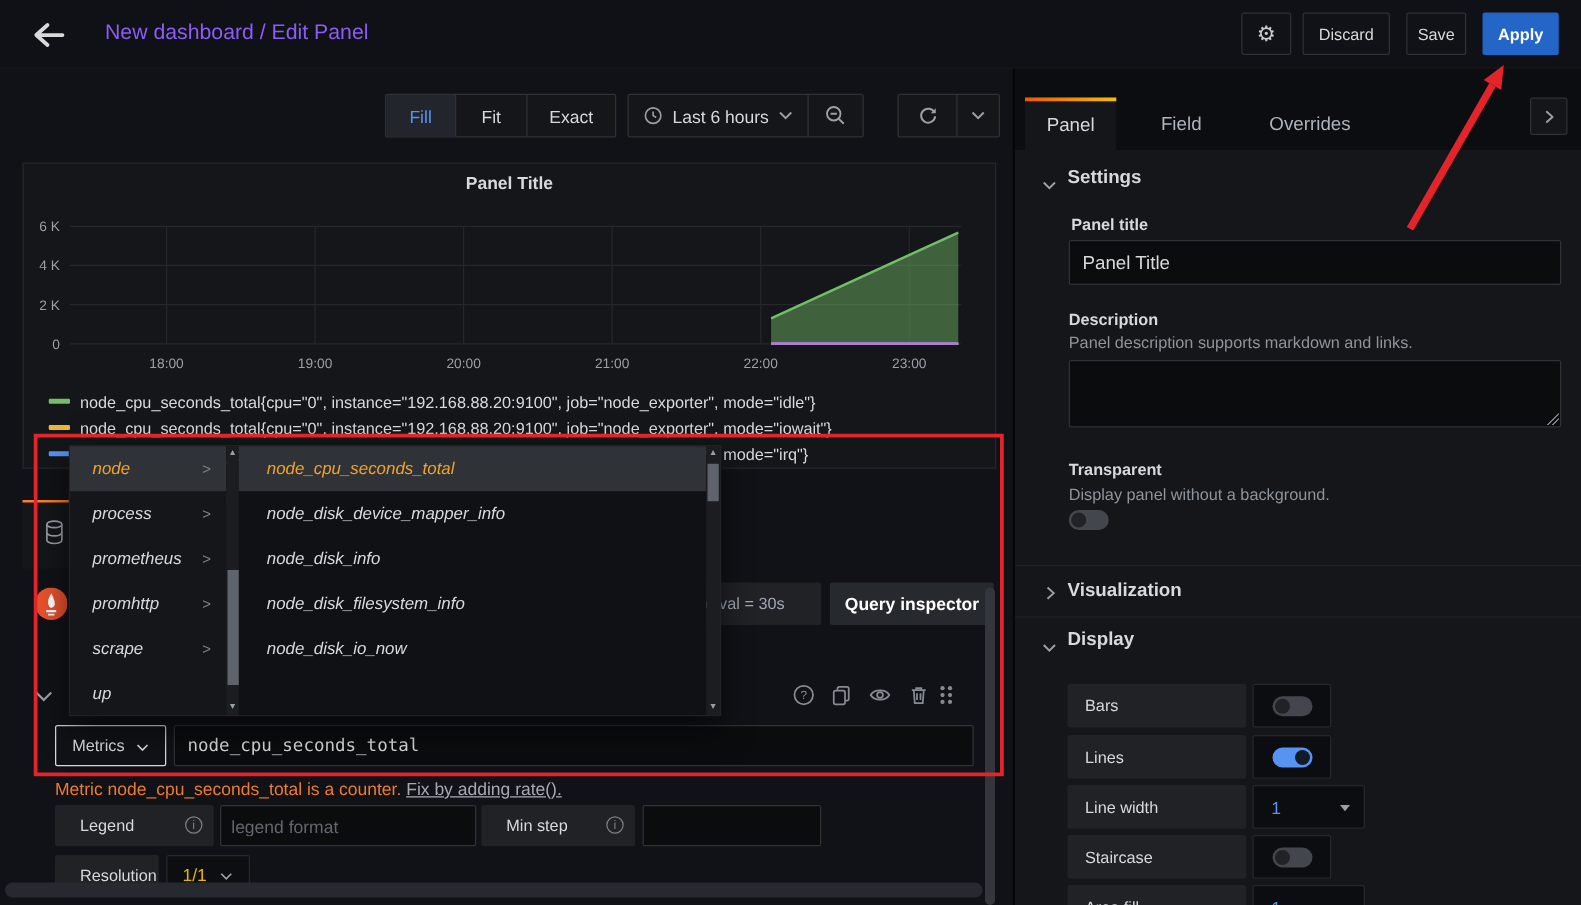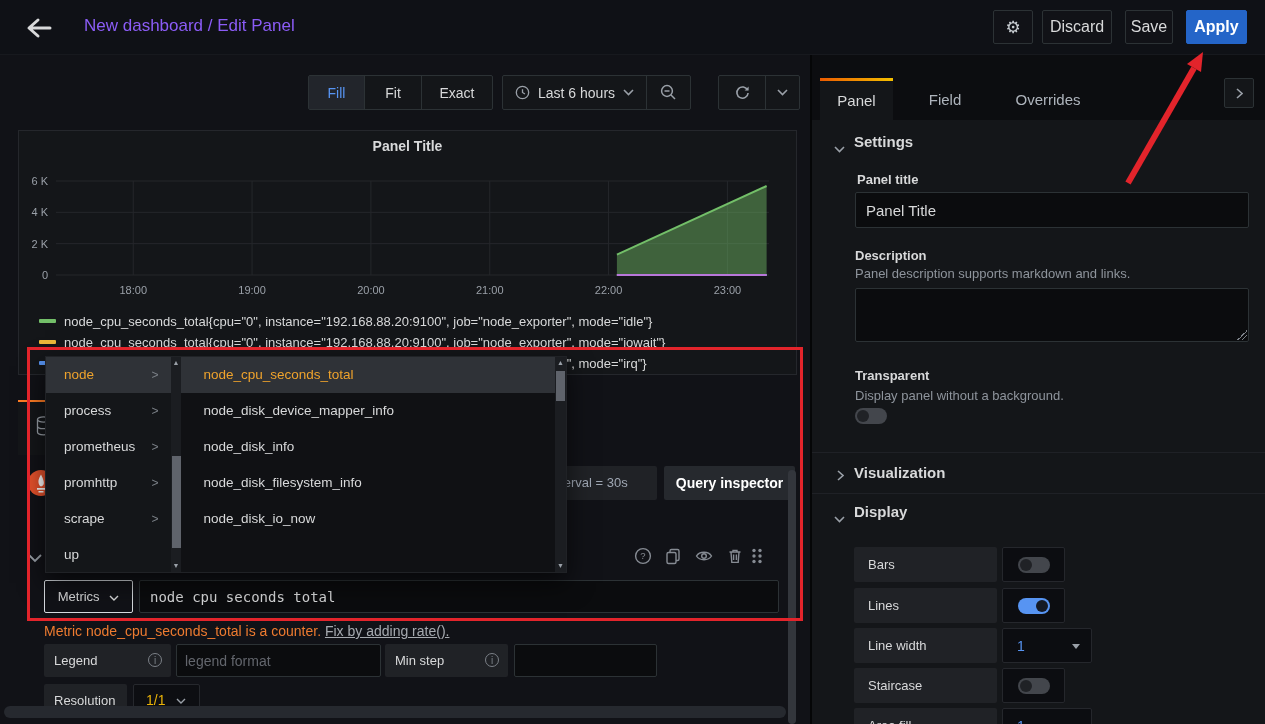--- a/index.html
+++ b/index.html
@@ -5,21 +5,21 @@
   * { margin:0; padding:0; box-sizing:border-box; }
   html,body { background:#000; }
   .screen {
     position:relative; width:1265px; height:724px; overflow:hidden;
     background:#111217; font-family:"Liberation Sans", sans-serif; color:#d8d9da;
   }
   
   .topnav { position:absolute; left:0; top:0; width:1265px; height:55px; background:#0f1116; border-bottom:1px solid #17191e; }
   .back-btn { position:absolute; left:22px; top:13px; width:34px; height:30px; background:none; border:none; cursor:pointer; }
   .nav-title { position:absolute; left:84px; top:16px; font-size:17px; color:#8b5cf6; }
-  .nav-btn { position:absolute; top:10px; height:34px; background:#111217; border:1px solid #2c3235; border-radius:2px; color:#d8d9da; font-size:16px; font-family:inherit; cursor:pointer; }
+  .nav-btn { position:absolute; top:10px; height:34px; background:#111217; border:1px solid #2c3235; border-radius:2px; color:#d8d9da; font-size:13px; font-family:inherit; cursor:pointer; }
   .gear-btn { left:993px; width:40px; font-size:17px; color:#c7ccd1; }
   .discard-btn { left:1042px; width:70px; }
   .save-btn { left:1125px; width:48px; }
   .apply-btn { left:1186px; width:61px; background:#2465c8; border-color:#2465c8; color:#fff; font-weight:bold; }
   
   .main { position:absolute; left:0; top:55px; width:810px; height:669px; }
   .btn-group { position:absolute; top:20px; height:35px; display:flex; border:1px solid #2c3235; border-radius:2px; background:#141619; }
   .btn-group .gbtn { display:flex; align-items:center; justify-content:center; height:100%; font-size:14px; color:#d8d9da; border:none; background:none; font-family:inherit; cursor:pointer; }
   .btn-group .gbtn + .gbtn { border-left:1px solid #2c3235; }
   .fill-group { left:308px; }
@@ -41,30 +41,30 @@
   .query-tab { position:absolute; left:18px; top:345px; width:163px; height:55px; background:#141619; border-top:2px solid #ff7c24; }
   .ds-flame { position:absolute; left:28px; top:415px; }
   .interval-box { position:absolute; left:540px; top:411px; width:117px; height:34px; background:#202226; border-radius:2px; color:#9fa7b3; font-size:13px; line-height:34px; padding-left:10px; }
   .inspector-btn { position:absolute; left:664px; top:411px; width:131px; height:34px; background:#26292e; border:none; border-radius:2px; color:#fff; font-size:14px; font-weight:bold; font-family:inherit; cursor:pointer; }
   .row-collapse { position:absolute; left:28px; top:494px; }
   .qicon { position:absolute; top:492px; width:18px; height:18px; cursor:pointer; }
   .metrics-btn { position:absolute; left:44px; top:525px; width:89px; height:33px; background:#111217; border:1px solid #d5d9de; border-radius:2px; color:#d8d9da; font-size:13px; font-family:inherit; cursor:pointer; }
   .expr-input { position:absolute; left:139px; top:525px; width:640px; height:33px; background:#0b0c0e; border:1px solid #2c3235; border-radius:2px; color:#d8d9da; font-family:"DejaVu Sans Mono",monospace; font-size:14px; padding:0 10px; }
   .warn { position:absolute; left:44px; top:568px; font-size:14px; color:#ee7b30; white-space:nowrap; }
   .warn a { color:#a6aab0; text-decoration:underline; cursor:pointer; }
-  .fieldbox { position:absolute; height:33px; background:#202226; border-radius:2px; color:#d8d9da; font-size:13px; line-height:33px; padding-left:10px; }
+  .fieldbox { position:absolute; height:33px; background:#202226; border-radius:2px; color:#d8d9da; font-size:13px; line-height:33px; padding-left:20px; }
   .fieldbox .info-icon { position:absolute; right:9px; top:9px; }
   .tinput { position:absolute; height:33px; background:#0b0c0e; border:1px solid #2c3235; border-radius:2px; color:#d8d9da; font-size:14px; font-family:inherit; padding:8px 8px; }
   .tinput::placeholder { color:#63666d; font-size:14px; }
   .res-select { position:absolute; left:133px; top:629px; width:67px; height:33px; background:#0d0e12; border:1px solid #26282d; border-radius:2px; color:#eab308; font-size:14px; line-height:31px; padding-left:12px; cursor:pointer; }
   .hscroll { position:absolute; left:4px; top:651px; width:782px; height:12px; background:#26292f; border-radius:6px; }
   .vthumb { position:absolute; left:788px; top:415px; width:8px; height:254px; background:#33363c; border-radius:4px; }
   .info-icon { display:inline-flex; width:14px; height:14px; border:1px solid #7b8087; border-radius:50%; color:#7b8087; font-size:10px; align-items:center; justify-content:center; font-style:normal; }
   
-  .dropdown { position:absolute; left:45px; top:301px; width:522px; height:217px; z-index:5; box-shadow:0 10px 24px rgba(0,0,0,.6); border:1px solid #202226; display:flex; }
+  .dropdown { position:absolute; left:55px; top:301px; width:522px; height:217px; z-index:5; box-shadow:0 10px 24px rgba(0,0,0,.6); border:1px solid #202226; display:flex;font-style:italic; }
   .dd-left { width:125px; background:#141619; }
   .dd-row { height:36px; line-height:36px; font-size:13.5px; color:#d8d9da; padding-left:18px; position:relative; cursor:pointer; white-space:nowrap; }
   .dd-row .arrow { position:absolute; right:12px; color:#7b8087; font-size:12px; }
   .dd-row.sel { background:#2f3237; color:#efa32c; }
   .dd-scroll { width:11px; background:#1b1d21; position:relative; }
   .dd-scroll .sarrow { position:absolute; left:0; width:11px; height:12px; color:#9aa0a8; font-size:7px; text-align:center; line-height:12px; cursor:pointer; }
   .dd-scroll .sthumb { position:absolute; left:1px; width:9px; background:#5f636b; cursor:pointer; }
   .dd-right { width:375px; background:#101114; }
   .dd-right .dd-row { padding-left:22px; }
   

